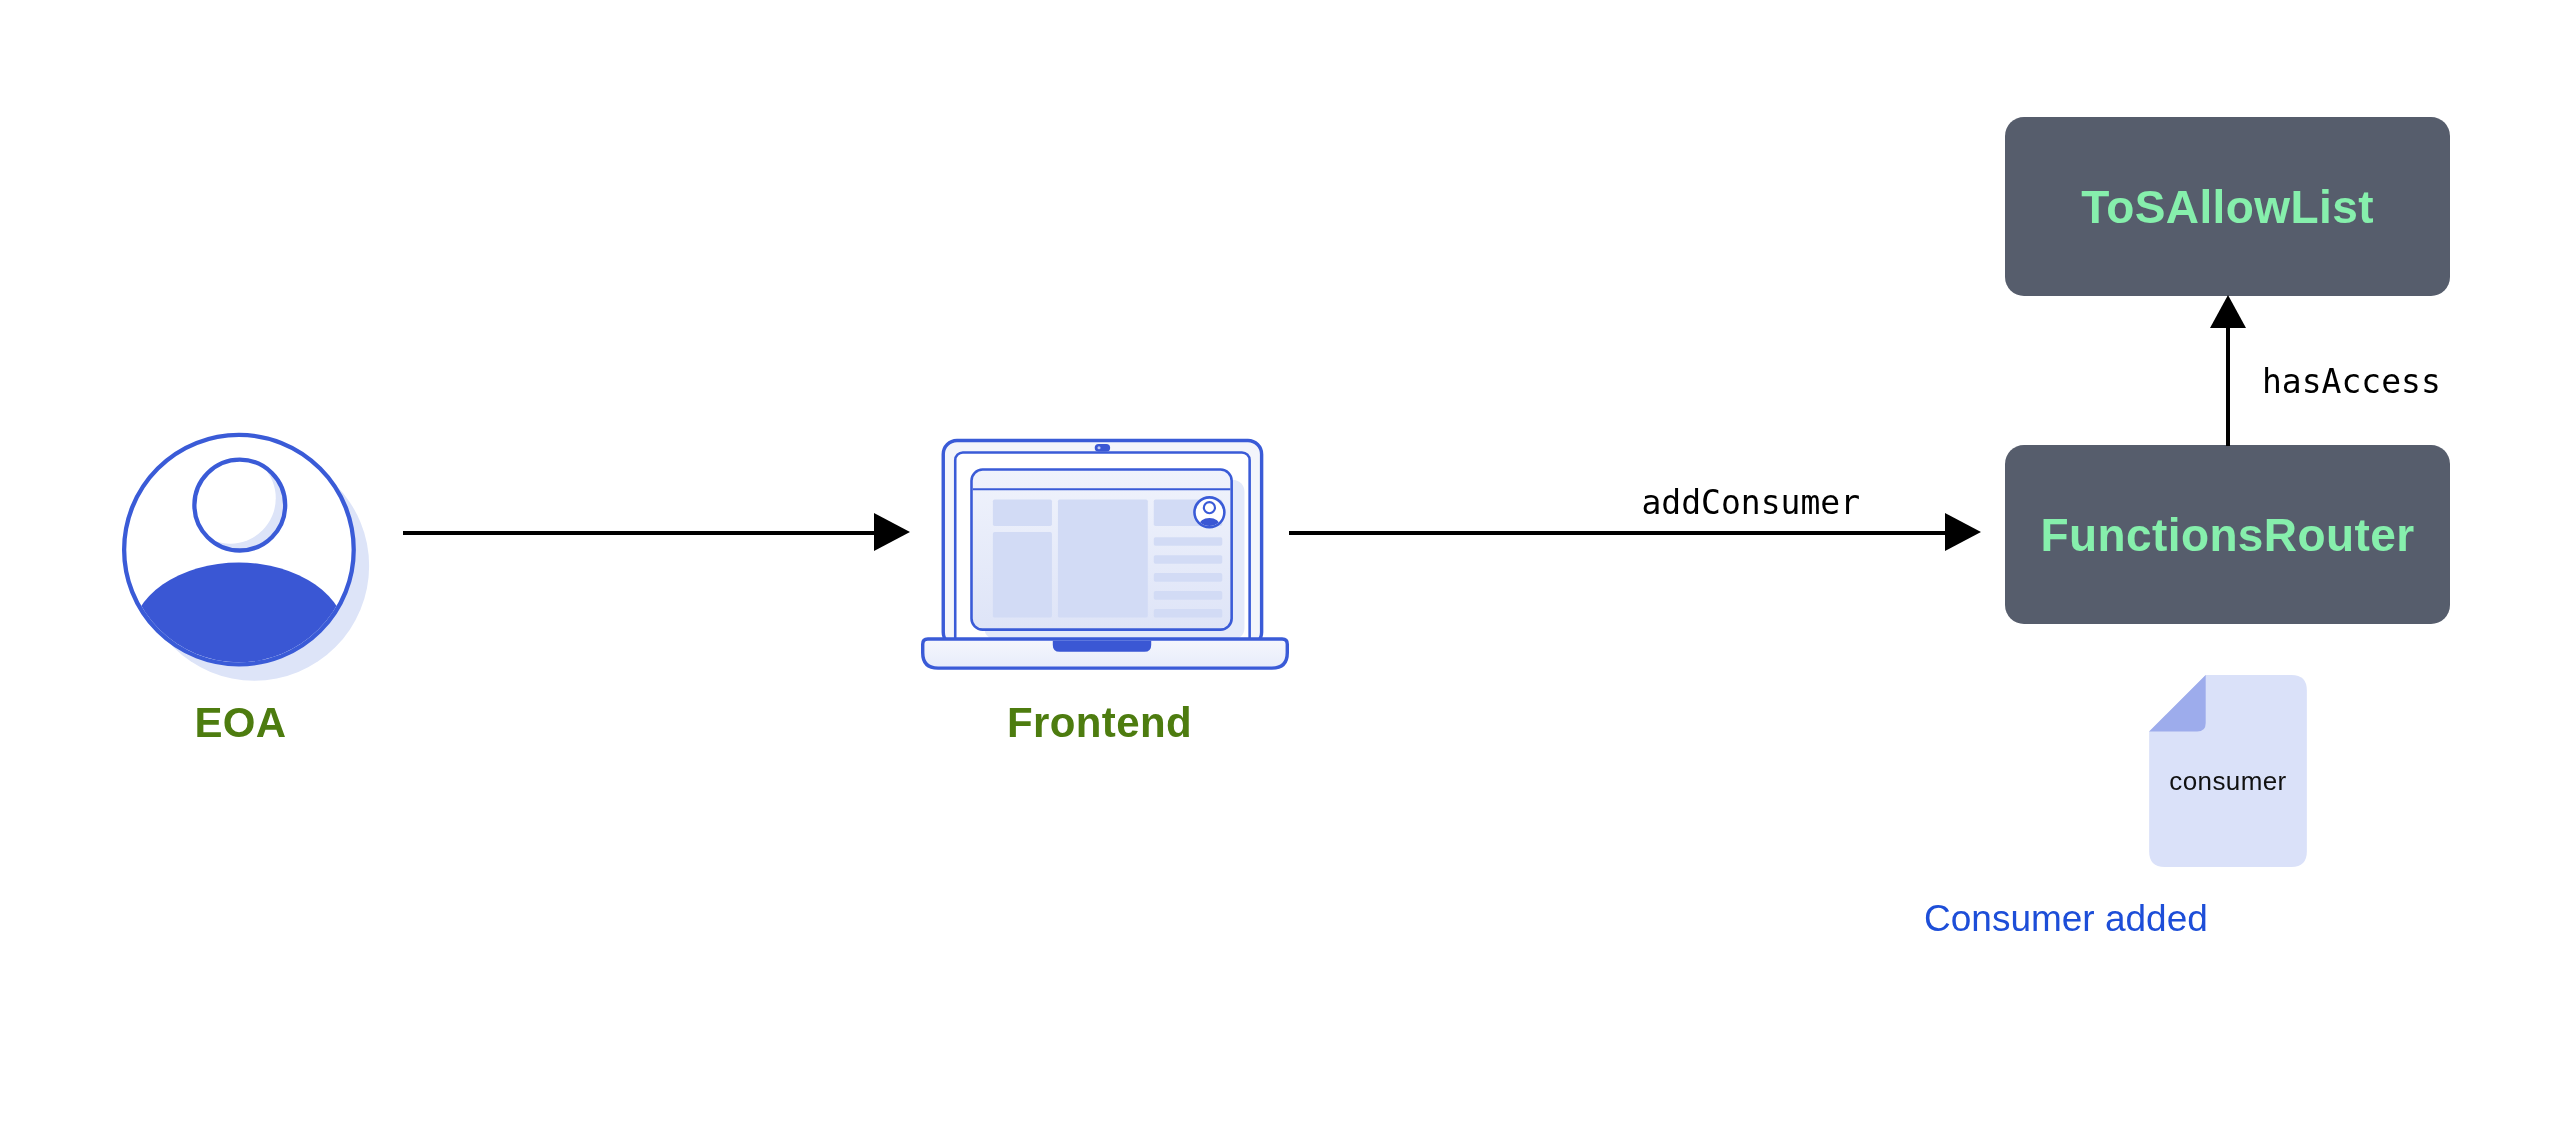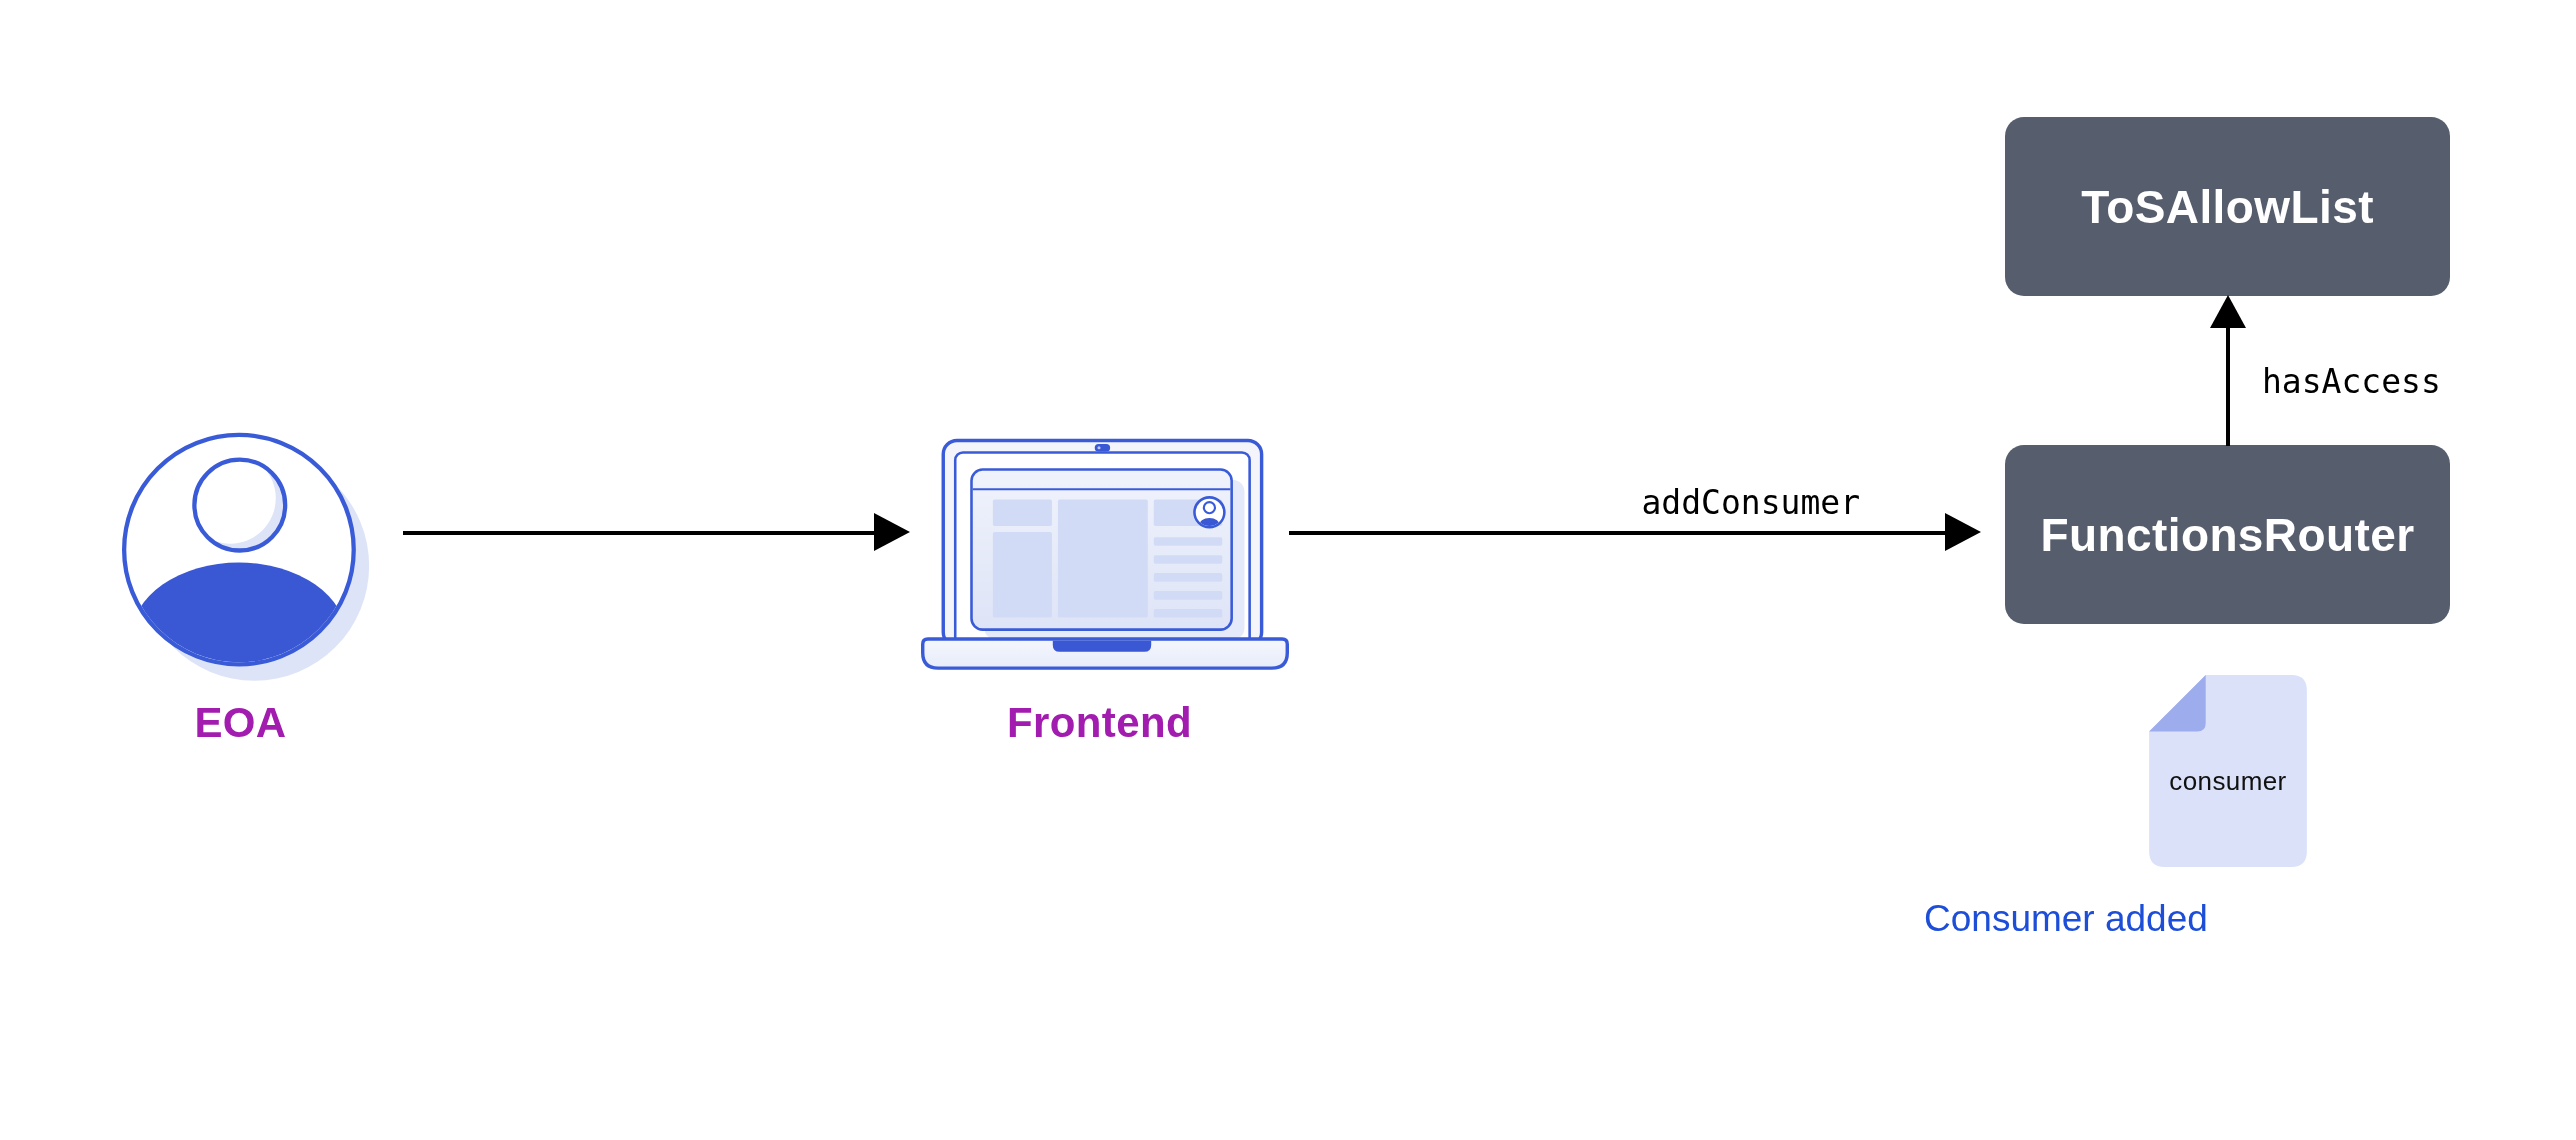--- a/index.html
+++ b/index.html
@@ -6,28 +6,28 @@
   body{
     width:2576px;height:1140px;background:#ffffff;position:relative;overflow:hidden;
     font-family:"Liberation Sans", sans-serif;
   }
   .abs{position:absolute;}
   
   .contract-box{
     position:absolute;left:2005px;width:445px;height:179px;
     background:#565D6C;border-radius:19px;
     display:flex;align-items:center;justify-content:center;
-    color:#ffffff;font-weight:bold;font-size:46px;letter-spacing:0.4px;
+    color:#86efac;font-weight:bold;font-size:46px;letter-spacing:0.4px;
   }
   .box-tos{top:117px;}
   .box-router{top:445px;}
   
   .node-label{
     position:absolute;width:257px;text-align:center;
-    color:#a21caf;font-weight:bold;font-size:42px;letter-spacing:0.4px;
+    color:#4d7c0f;font-weight:bold;font-size:42px;letter-spacing:0.4px;
   }
   .label-eoa{left:112px;top:699px;}
   .label-frontend{left:971px;top:699px;}
   
   .edge-label{
     position:absolute;font-family:"DejaVu Sans Mono", monospace;
     font-size:33px;color:#000000;white-space:nowrap;
   }
   .label-addconsumer{left:1432px;top:483px;width:428px;text-align:right;}
   .label-hasaccess{left:2262px;top:362px;}

